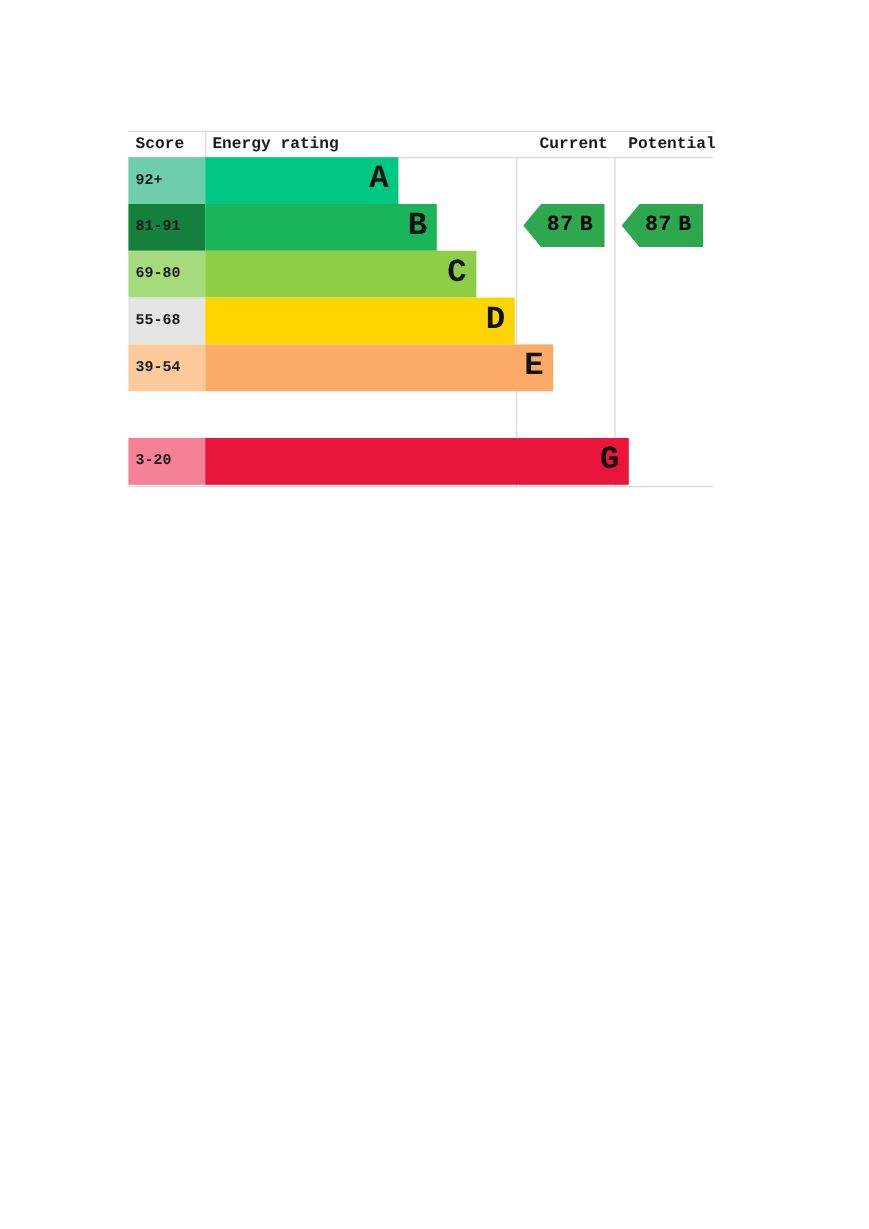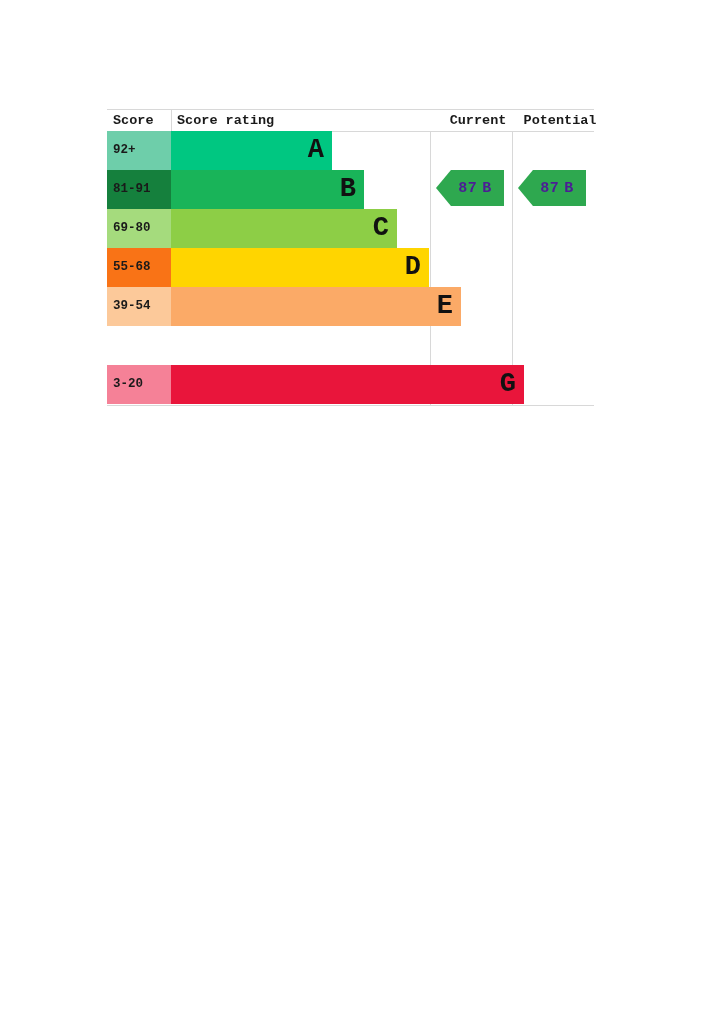--- a/index.html
+++ b/index.html
@@ -122,39 +122,39 @@
 
   
   .arrow-badge {
     position: absolute;
     height: 36px;
     width: 68px;
     display: flex;
     align-items: center;
     justify-content: center;
     clip-path: polygon(22% 0%, 100% 0%, 100% 100%, 22% 100%, 0% 50%);
-    color: #4c1d95;
-    font-size: 15px;
+    color: #000000;
+    font-size: 18px;
     font-weight: bold;
     letter-spacing: 0.5px;
     padding-left: 10px;
     box-sizing: border-box;
   }
   .arrow-current   { left: 329px; top: 61px; }
   .arrow-potential { left: 411px; top: 61px; }
   .arrow-value { margin-right: 5px; }
 </style>
 </head>
 <body>
 
 <div id="epc-chart">
 
   <div class="epc-header">
     <div class="hcell hcell-score">Score</div>
-    <div class="hcell hcell-rating">Score rating</div>
+    <div class="hcell hcell-rating">Energy rating</div>
     <div class="hcell hcell-current">Current</div>
     <div class="hcell hcell-potential">Potential</div>
     <div class="vrule vrule-a"></div>
   </div>
 
   <div class="vrule vrule-b" style="top:22px;height:275px;"></div>
   <div class="vrule vrule-c" style="top:22px;height:275px;"></div>
 
   <div class="epc-body">
 
@@ -179,21 +179,21 @@
     <div class="band-row" style="top:78px;">
       <div class="score-cell" style="background: rgb(165, 219, 125);">
         <span class="score-label">69-80</span>
       </div>
       <div class="band-bar" style="background: rgb(141, 206, 70); width: 226px;">
         <span class="band-letter">C</span>
       </div>
     </div>
 
     <div class="band-row" style="top:117px;">
-      <div class="score-cell" style="background: #f97316;">
+      <div class="score-cell" style="background: #e5e5e5;">
         <span class="score-label">55-68</span>
       </div>
       <div class="band-bar" style="background: rgb(255, 213, 0); width: 258px;">
         <span class="band-letter">D</span>
       </div>
     </div>
 
     <div class="band-row" style="top:156px;">
       <div class="score-cell" style="background: rgb(252, 201, 154);">
         <span class="score-label">39-54</span>

